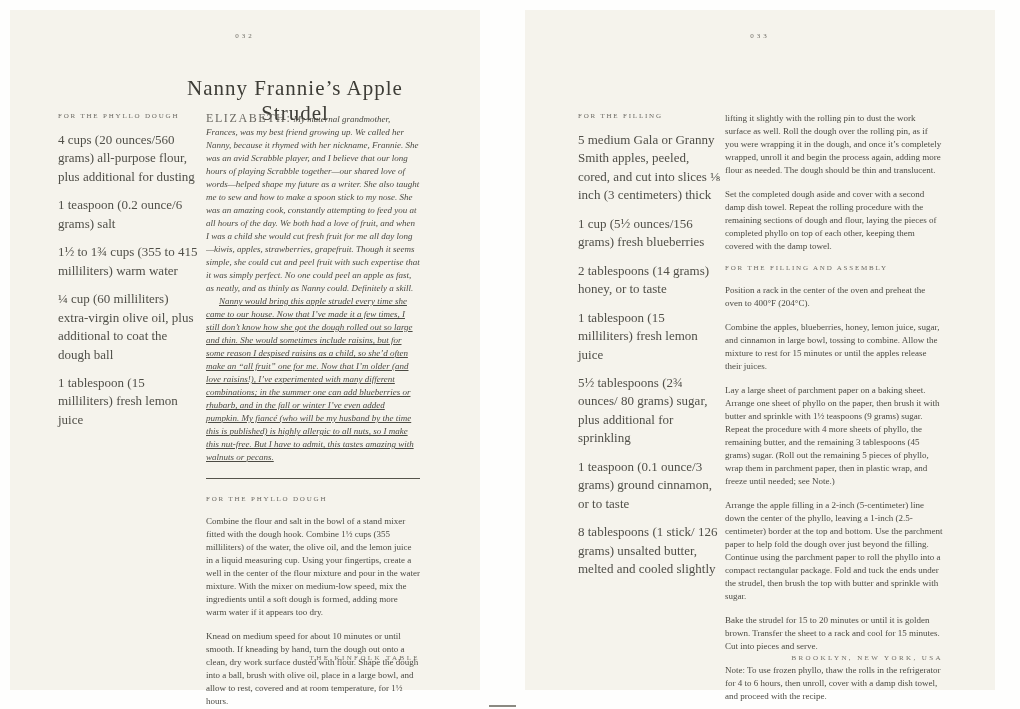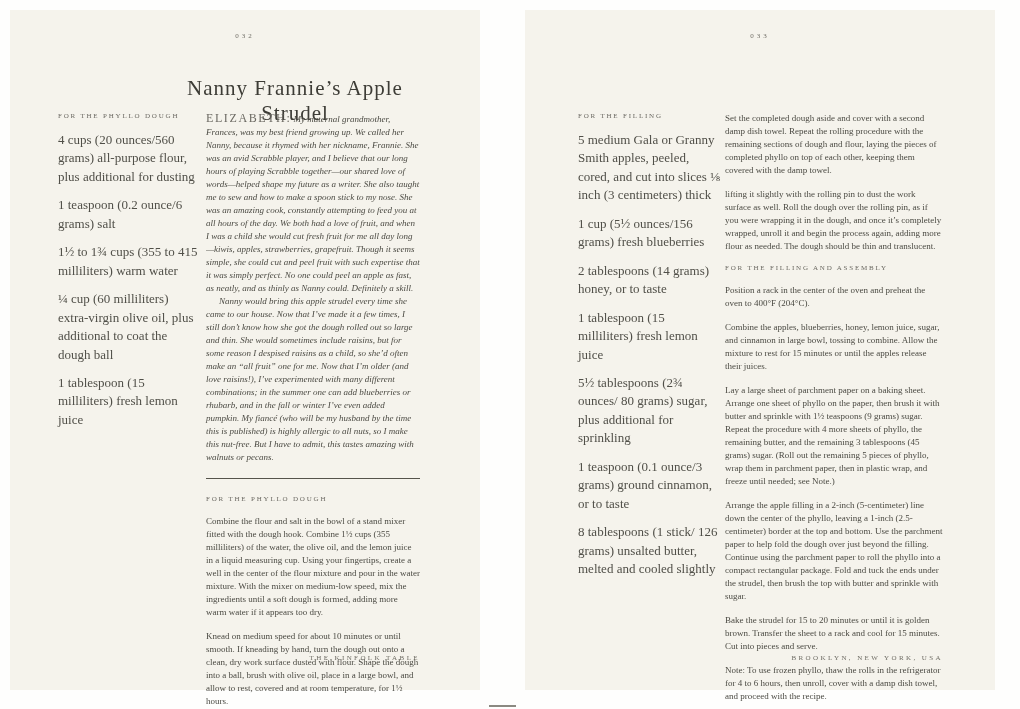--- a/index.html
+++ b/index.html
@@ -64,21 +64,21 @@
   }
   .page-right .main-col { left: 200px; width: 218px; }
   .body-par {
     font-size: 9px;
     line-height: 13px;
     margin-bottom: 11px;
     color: #4b4a43;
   }
   .intro { font-style: italic; }
   .intro .body-par { margin-bottom: 0; }
-  .indent { text-indent: 13px; }
+  .indent { text-indent: 13px; text-decoration: underline; }
   .inline-caps {
     font-style: normal;
     font-size: 12px;
     letter-spacing: 1.6px;
     color: #6b6962;
   }
   .divider {
     border: none;
     border-top: 1px solid #55534b;
     margin: 14px 0 16px 0;
@@ -142,22 +142,22 @@
     <p class="ingredient">5 medium Gala or Granny Smith apples, peeled, cored, and cut into slices ⅛ inch (3 centimeters) thick</p>
     <p class="ingredient">1 cup (5½ ounces/156 grams) fresh blueberries</p>
     <p class="ingredient">2 tablespoons (14 grams) honey, or to taste</p>
     <p class="ingredient">1 tablespoon (15 milliliters) fresh lemon juice</p>
     <p class="ingredient">5½ tablespoons (2¾ ounces/ 80 grams) sugar, plus additional for sprinkling</p>
     <p class="ingredient">1 teaspoon (0.1 ounce/3 grams) ground cinnamon, or to taste</p>
     <p class="ingredient">8 tablespoons (1 stick/ 126 grams) unsalted butter, melted and cooled slightly</p>
   </div>
 
   <div class="main-col">
+    <p class="body-par">lifting it slightly with the rolling pin to dust the work surface as well. Roll the dough over the rolling pin, as if you were wrapping it in the dough, and once it’s completely wrapped, unroll it and begin the process again, adding more flour as needed. The dough should be thin and translucent.</p>
     <p class="body-par">Set the completed dough aside and cover with a second damp dish towel. Repeat the rolling procedure with the remaining sections of dough and flour, laying the pieces of completed phyllo on top of each other, keeping them covered with the damp towel.</p>
-    <p class="body-par">lifting it slightly with the rolling pin to dust the work surface as well. Roll the dough over the rolling pin, as if you were wrapping it in the dough, and once it’s completely wrapped, unroll it and begin the process again, adding more flour as needed. The dough should be thin and translucent.</p>
 
     <div class="caps-heading section-heading">FOR THE FILLING AND ASSEMBLY</div>
     <p class="body-par">Position a rack in the center of the oven and preheat the oven to 400°F (204°C).</p>
     <p class="body-par">Combine the apples, blueberries, honey, lemon juice, sugar, and cinnamon in large bowl, tossing to combine. Allow the mixture to rest for 15 minutes or until the apples release their juices.</p>
     <p class="body-par">Lay a large sheet of parchment paper on a baking sheet. Arrange one sheet of phyllo on the paper, then brush it with butter and sprinkle with 1½ teaspoons (9 grams) sugar. Repeat the procedure with 4 more sheets of phyllo, the remaining butter, and the remaining 3 tablespoons (45 grams) sugar. (Roll out the remaining 5 pieces of phyllo, wrap them in parchment paper, then in plastic wrap, and freeze until needed; see Note.)</p>
     <p class="body-par">Arrange the apple filling in a 2-inch (5-centimeter) line down the center of the phyllo, leaving a 1-inch (2.5-centimeter) border at the top and bottom. Use the parchment paper to help fold the dough over just beyond the filling. Continue using the parchment paper to roll the phyllo into a compact rectangular package. Fold and tuck the ends under the strudel, then brush the top with butter and sprinkle with sugar.</p>
     <p class="body-par">Bake the strudel for 15 to 20 minutes or until it is golden brown. Transfer the sheet to a rack and cool for 15 minutes. Cut into pieces and serve.</p>
 
     <p class="body-par"><span class="note-label">Note:</span> <span>To use frozen phyllo, thaw the rolls in the refrigerator for 4 to 6 hours, then unroll, cover with a damp dish towel, and proceed with the recipe.</span></p>
 

